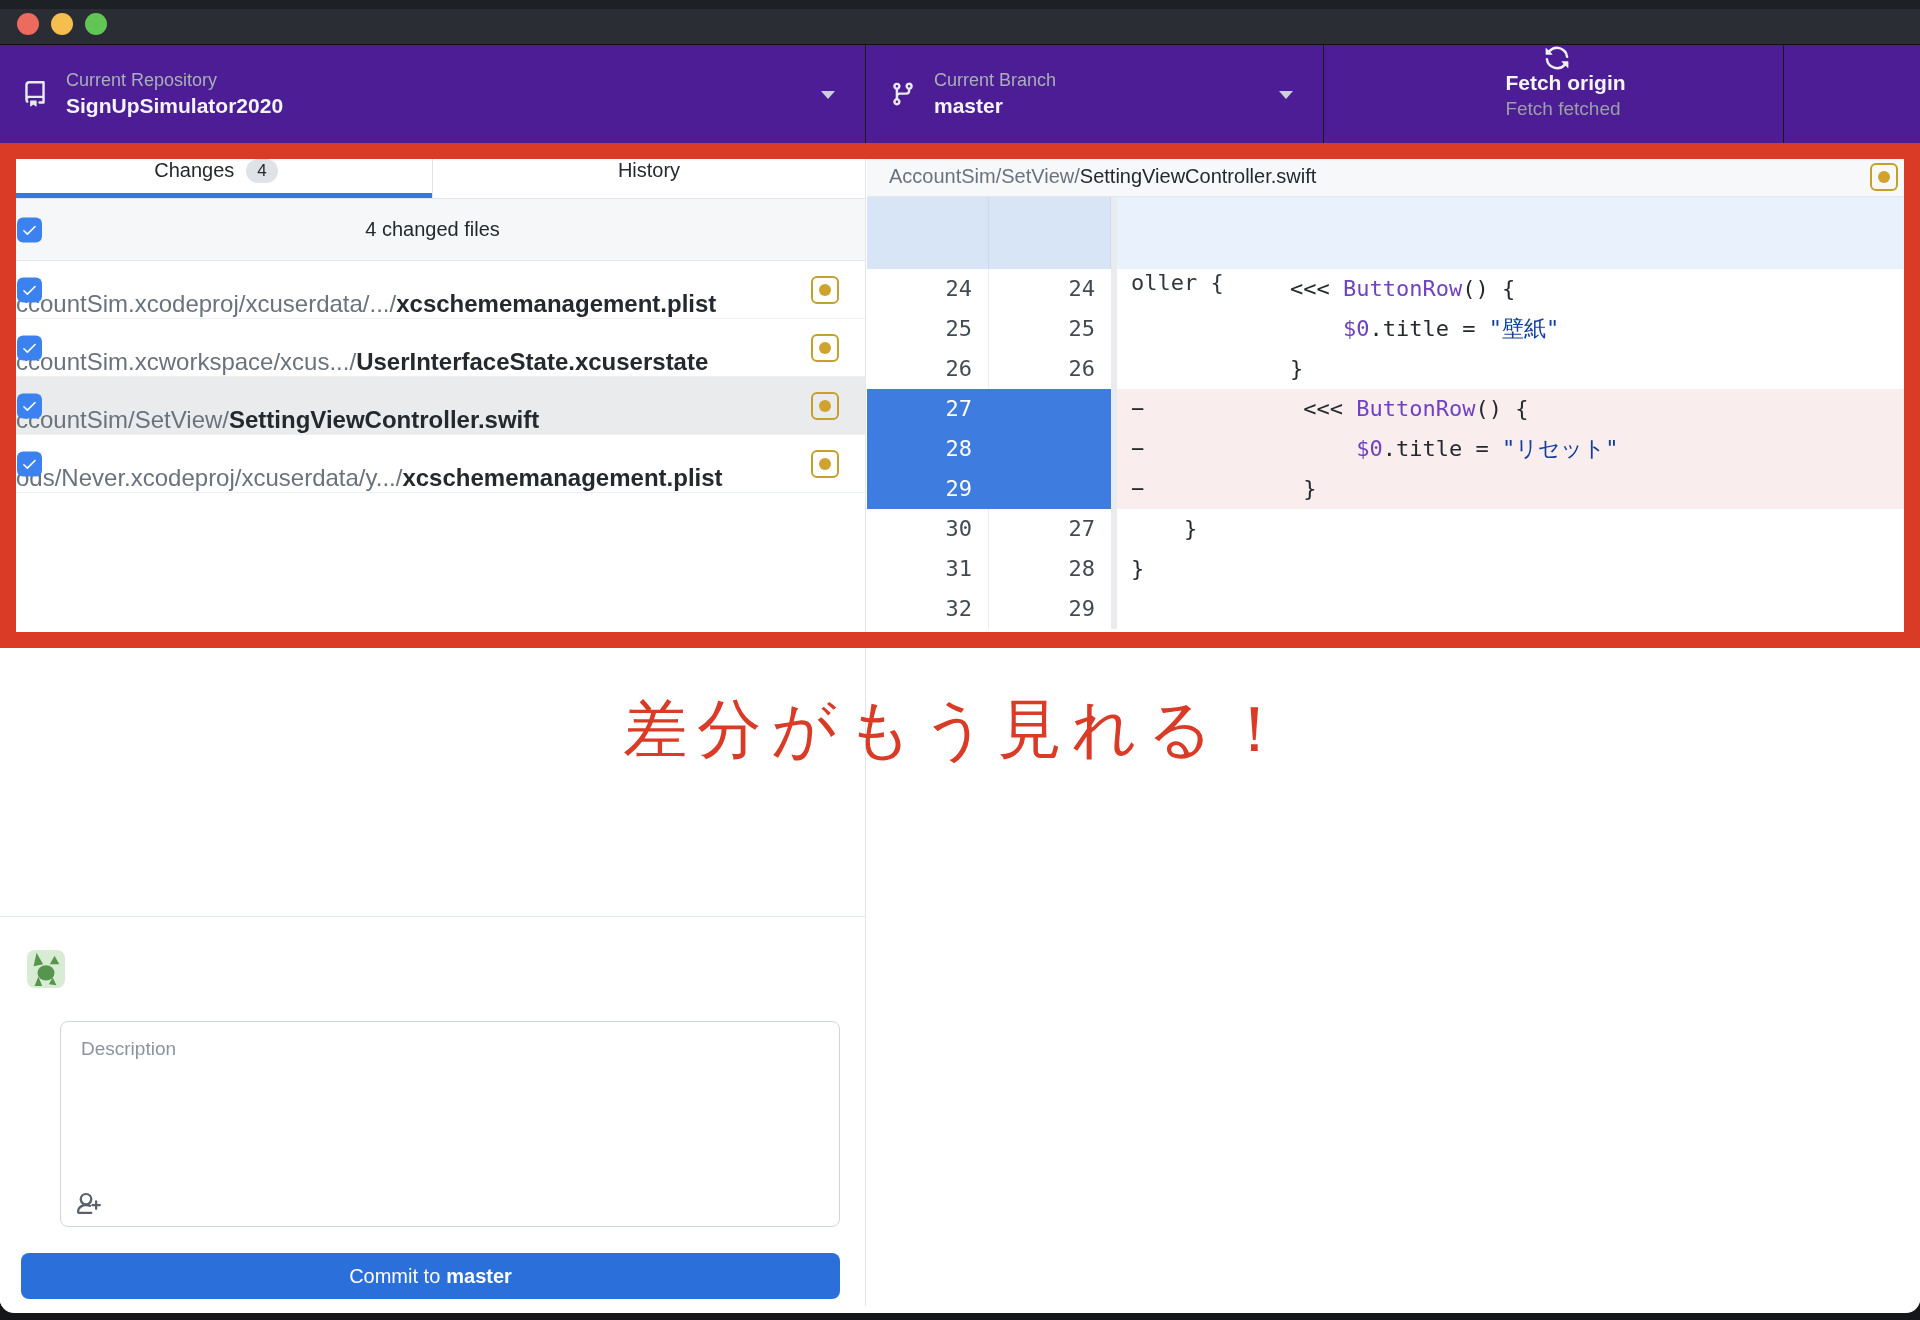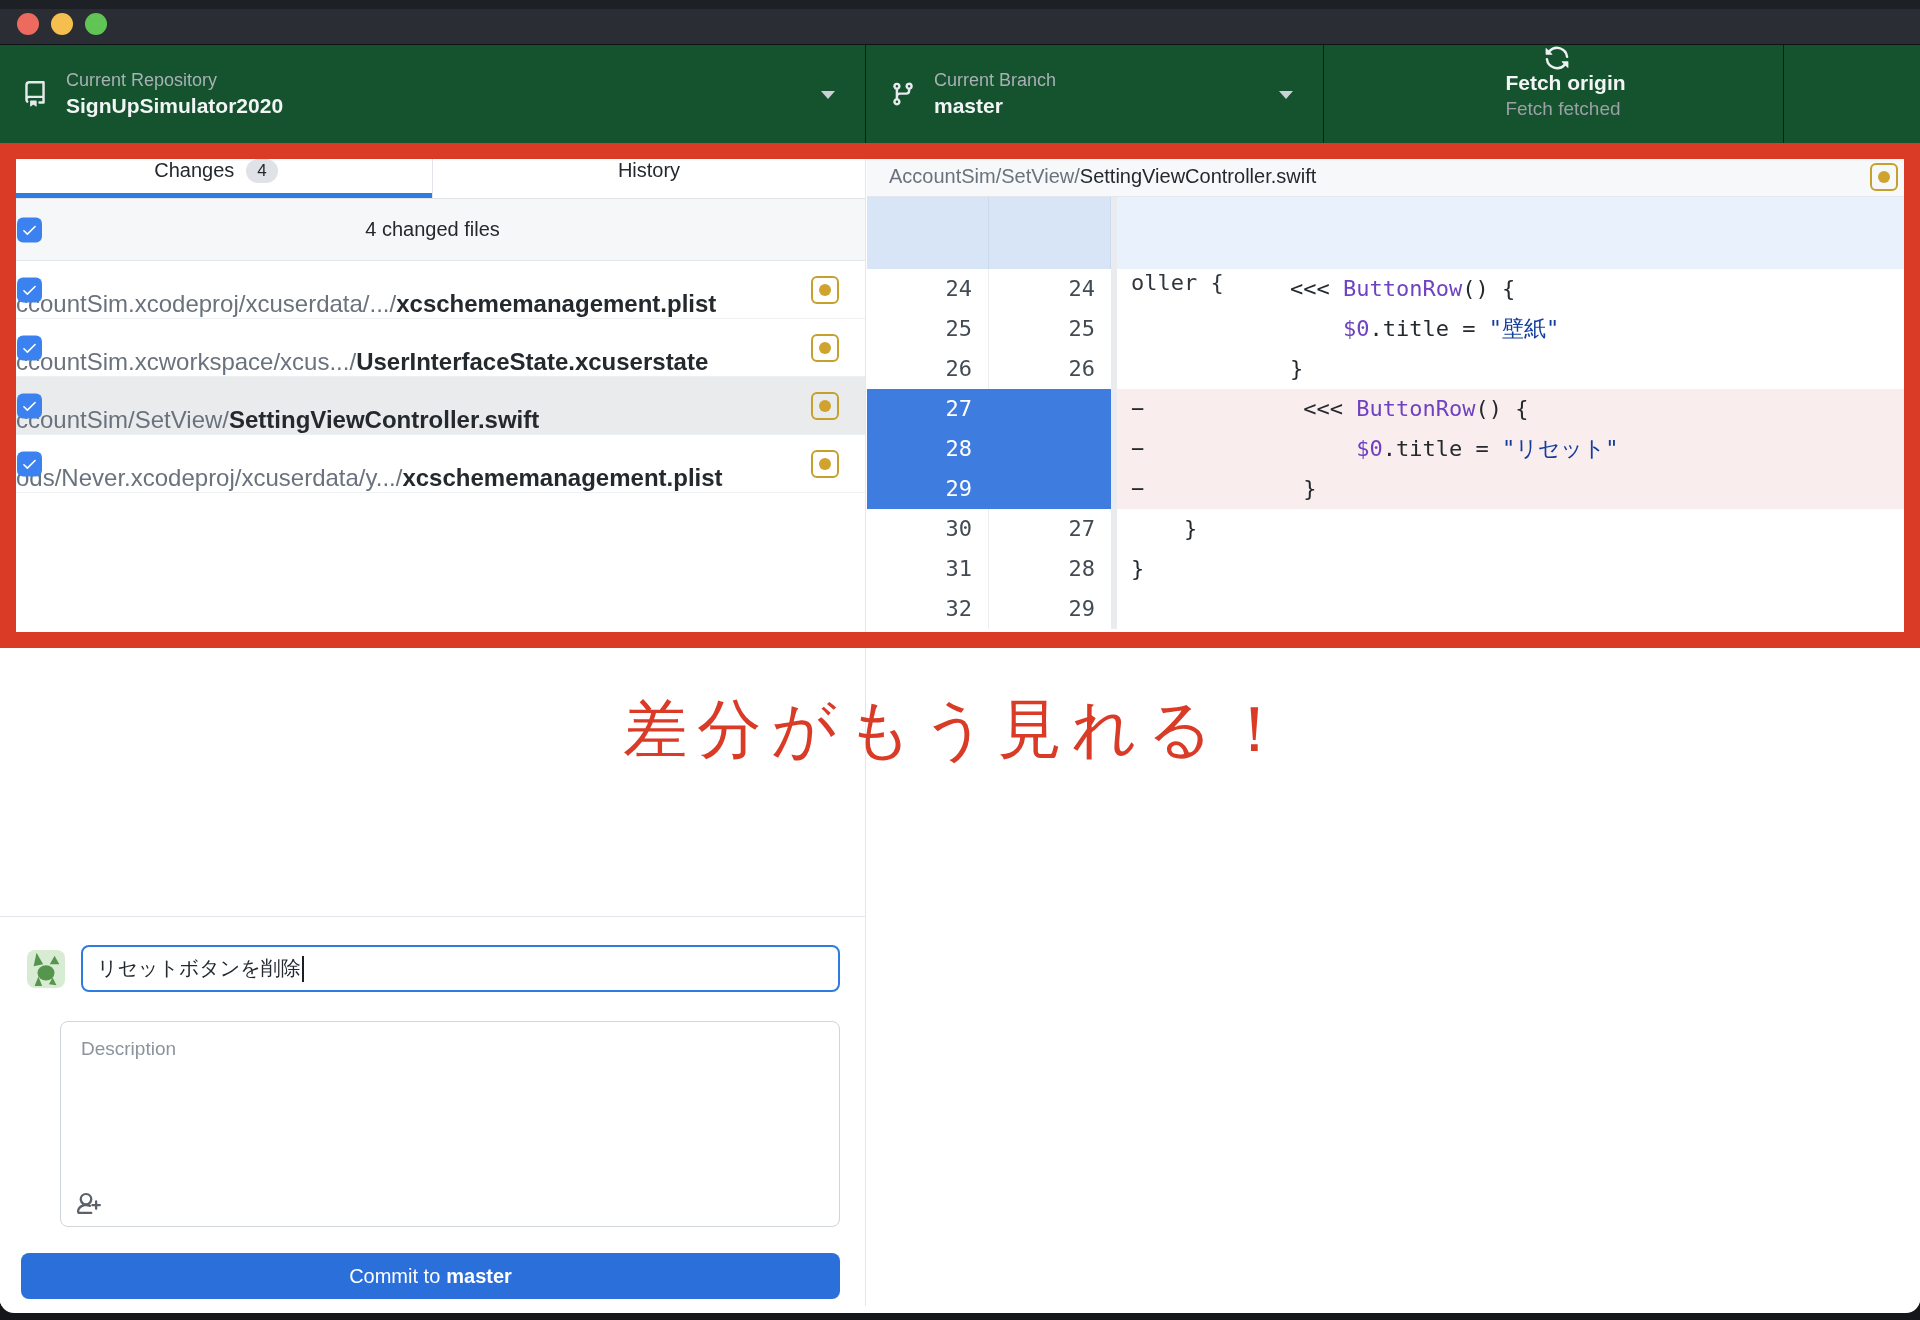--- a/index.html
+++ b/index.html
@@ -8,21 +8,21 @@
 
   
   .titlebar { position:absolute; left:0; top:0; width:100%; height:44px;
     background:linear-gradient(#1d2024 0 9px, #2a2e34 9px 100%); }
   .traffic { position:absolute; top:13px; width:22px; height:22px; border-radius:50%; }
   .t-close { left:17px; background:#ed6a5e; }
   .t-min   { left:51px; background:#f4bf4f; }
   .t-zoom  { left:85px; background:#61c555; }
 
   
-  .toolbar { position:absolute; left:0; top:44px; width:100%; height:99px; background:#14532d;
+  .toolbar { position:absolute; left:0; top:44px; width:100%; height:99px; background:#4c1d95;
     border-top:1px solid #101316; display:flex; }
   .tb-section { display:flex; align-items:center; height:100%; border-right:1px solid #17191d; position:relative; }
   .tb-repo { width:866px; padding-left:22px; }
   .tb-branch { width:458px; padding-left:24px; }
   .tb-fetch { width:460px; padding-left:24px;flex-direction:column; }
   .tb-icon { width:26px; height:26px; margin-right:18px; flex:none; }
   .tb-text { display:flex; flex-direction:column; gap:3px; }
   .tb-label { font-size:18px; color:#a9b0b6; }
   .tb-value { font-size:21px; color:#f2f4f6; font-weight:bold; }
   .tb-sub   { font-size:19px; color:#9aa0a6; }
@@ -226,24 +226,20 @@
     <div class="commit-area">
       <div class="avatar">
         <svg viewBox="0 0 40 40" width="38" height="38">
           <path fill="#56954e" d="M10 3 L17 15 L7 17 Z"></path>
           <path fill="#56954e" d="M29 6 L34 15 L24 15 Z"></path>
           <ellipse fill="#56954e" cx="20" cy="24" rx="9" ry="8"></ellipse>
           <path fill="#56954e" d="M12 28 L16 38 L8 38 Z"></path>
           <path fill="#56954e" d="M27 29 L31 37 L23 36 Z"></path>
         </svg>
       </div>
-      <div class="summary-input">
-        <span>リセットボタンを削除</span>
-          <span class="caret-bar"></span>
-      </div>
       <div class="description-box">
         <span>Description</span>
         <svg class="coauthor-icon" viewBox="0 0 16 16">
           <path fill="#59626b" d="M1.5 14.25c0 .138.112.25.25.25H9.5a.75.75 0 0 1 0 1.5H1.75A1.75 1.75 0 0 1 0 14.25c0-2.07 1.488-3.894 3.563-4.576a4.25 4.25 0 1 1 4.874 0c.19.062.374.133.553.212a.75.75 0 1 1-.605 1.373 4.26 4.26 0 0 0-.92-.288 6.45 6.45 0 0 0-1.465-.171c-2.585 0-4.5 1.868-4.5 3.45ZM8.75 6a2.75 2.75 0 1 0-5.5 0 2.75 2.75 0 0 0 5.5 0Zm4 .75a.75.75 0 0 1 .75.75v1.75h1.75a.75.75 0 0 1 0 1.5H13.5v1.75a.75.75 0 0 1-1.5 0V10.75h-1.75a.75.75 0 0 1 0-1.5H12V7.5a.75.75 0 0 1 .75-.75Z"></path>
         </svg>
       </div>
       <button class="commit-btn">
         <span>Commit to</span>
         <b>master</b>
       </button>

